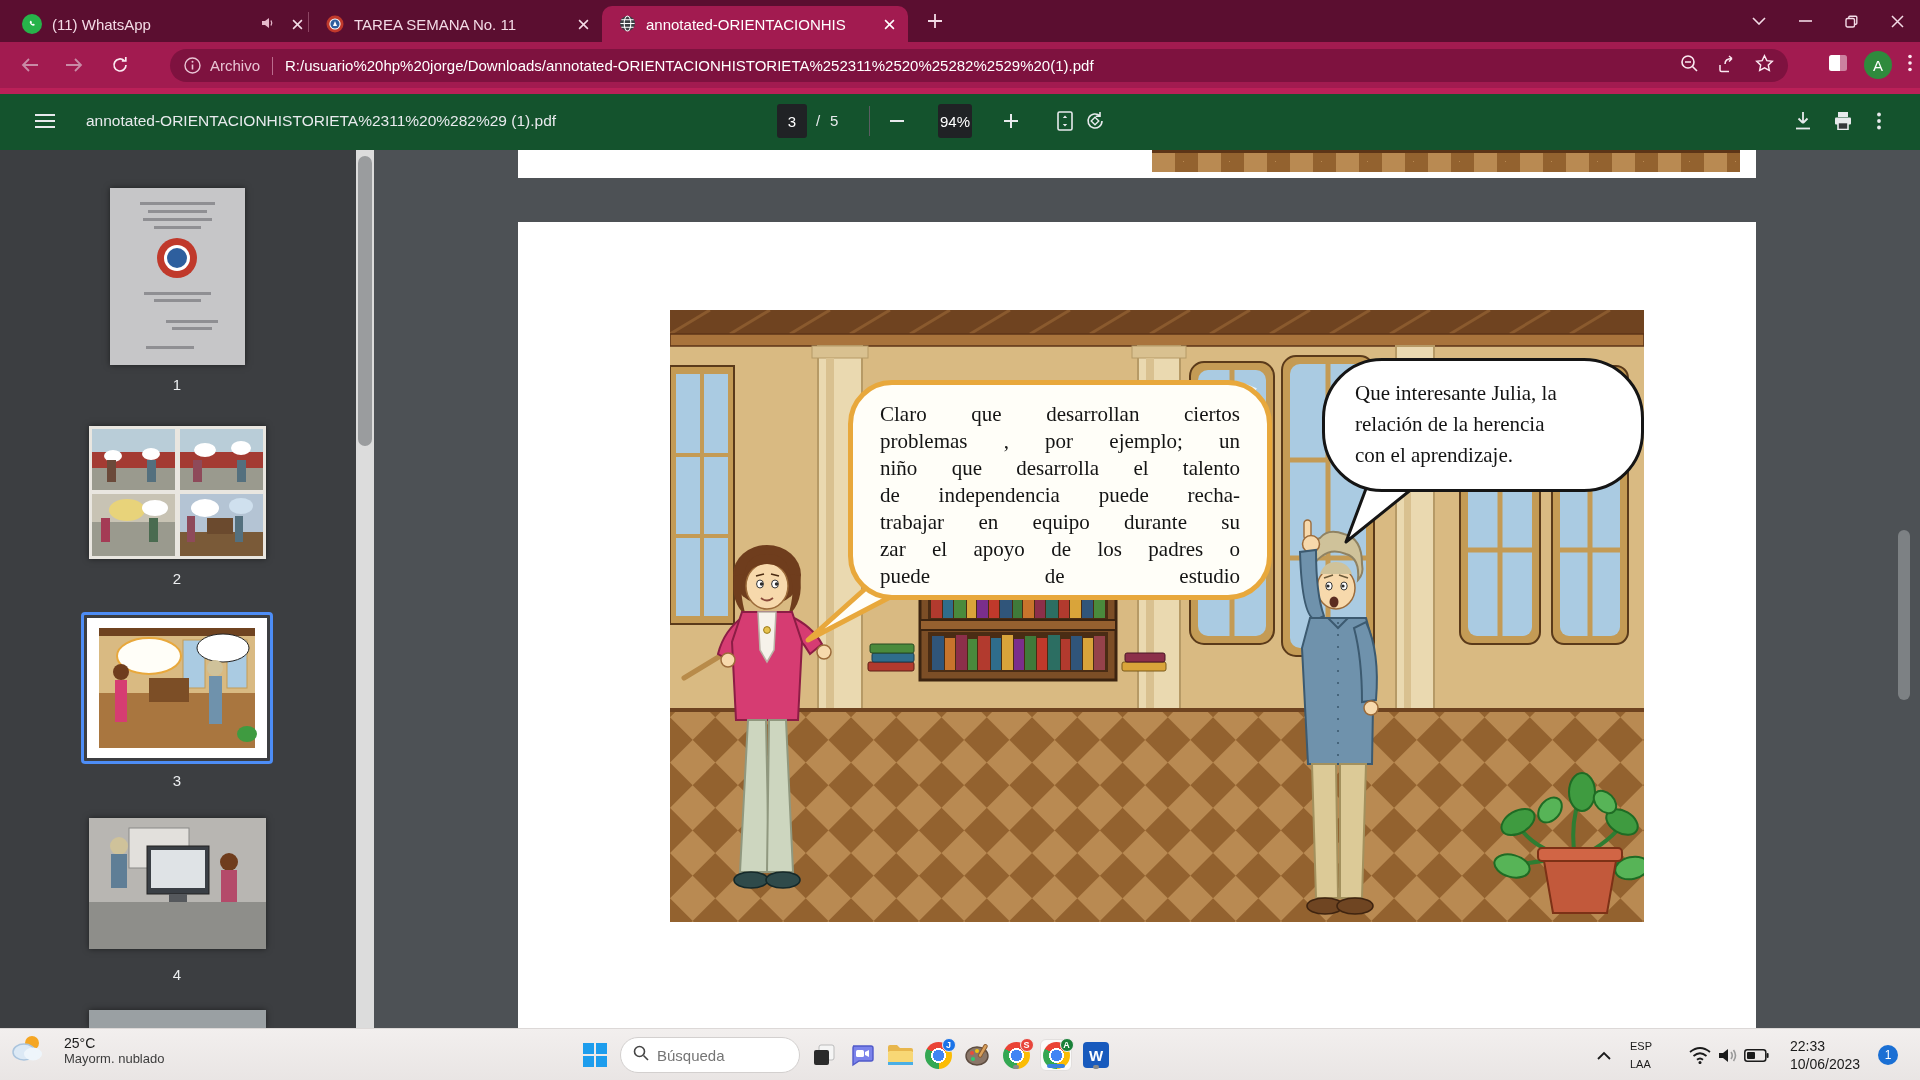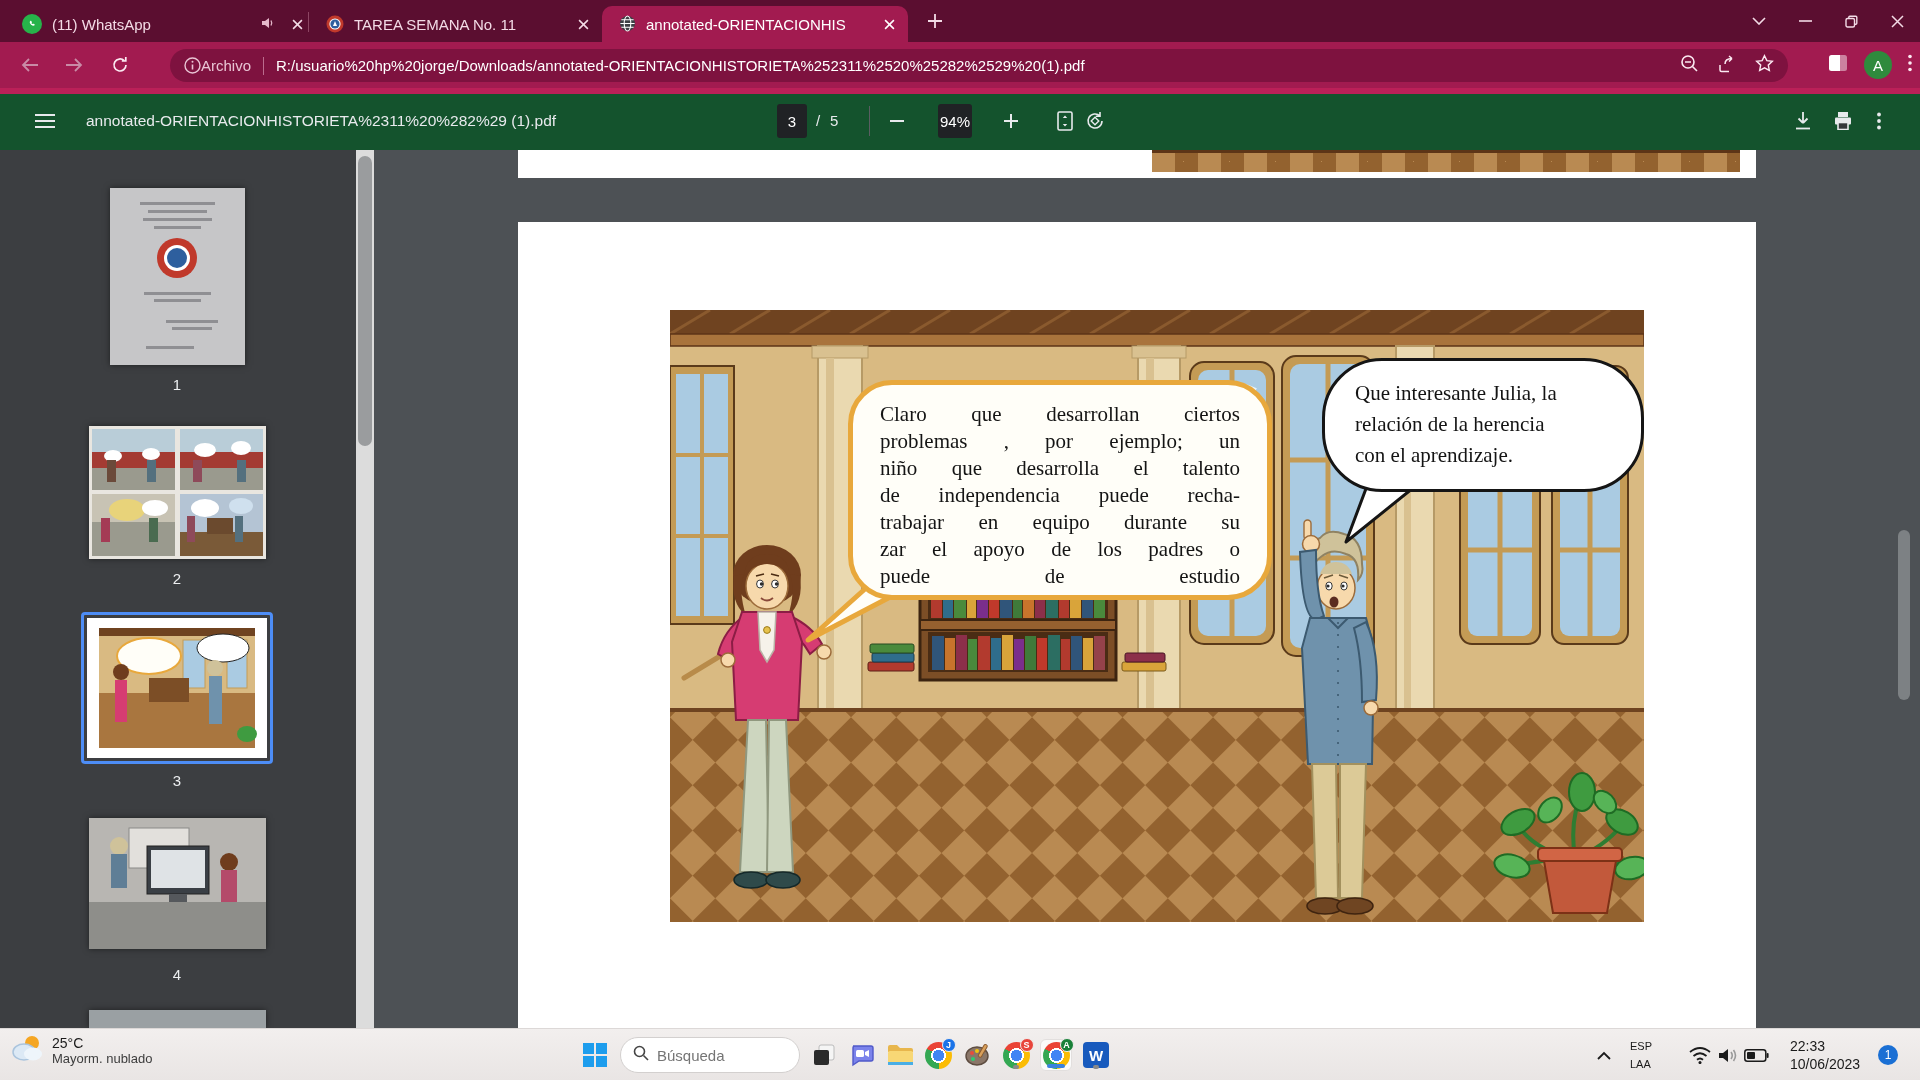--- a/index.html
+++ b/index.html
@@ -64,21 +64,21 @@
   .bubble { position:absolute; background:#fffef8; color:#141414; font-family:"Liberation Serif", serif; z-index:3; }
   .bubble-left { left:178px; top:70px; width:424px; height:220px; border:5px solid #e8a83c; border-radius:44px; padding:16px 27px; font-size:21px; line-height:27px; }
   .bubble-right { left:652px; top:48px; width:322px; height:134px; border:3px solid #151515; border-radius:60px; padding:17px 30px; font-size:21px; line-height:31px; background:#fff; }
   .jline { text-align:justify; text-align-last:justify; }
   .jline-last { text-align:left; }
   .tails { position:absolute; left:0; top:0; z-index:2; }
 
   
   .taskbar { position:absolute; left:0; top:1028px; width:1920px; height:52px;
     background:linear-gradient(#f2efee,#e9e5e4); border-top:1px solid #dcd8d7; color:#1b1b1b; }
-  .weather { position:absolute; left:10px; top:4px; display:flex; align-items:center; gap:8px; }
+  .weather { position:absolute; left:10px; top:4px; display:flex; align-items:center; gap:20px; }
   .wtemp { font-size:14px; color:#1b1b1b; }
   .wdesc { font-size:13px; color:#3d3d3d; }
   .tb-ico { position:absolute; top:10px; width:32px; height:32px; display:flex; align-items:center; justify-content:center; }
   .searchbox { position:absolute; left:620px; top:8px; width:180px; height:36px; background:#fff; border:1px solid #d3d0cf; border-radius:18px; display:flex; align-items:center; padding:0 12px; gap:8px; }
   .searchbox input { border:none; outline:none; font-size:15px; color:#444; width:120px; background:transparent; font-family:"Liberation Sans",sans-serif; }
   .rundot { position:absolute; bottom:2px; left:50%; transform:translateX(-50%); width:6px; height:4px; border-radius:2px; background:#8a8a8a; }
   .activepill { position:absolute; bottom:2px; left:50%; transform:translateX(-50%); width:18px; height:4px; border-radius:2px; background:#3b82de; }
   .task-active { background:#fbfbfb; border:1px solid #e2dfde; border-radius:6px; }
   .badge { position:absolute; right:-4px; top:-4px; width:14px; height:14px; border-radius:50%; color:#fff; font-size:9px; font-weight:bold; display:flex; align-items:center; justify-content:center; border:1.5px solid #f0edec; }
   .langblk { position:absolute; left:1630px; top:8px; font-size:11px; line-height:18px; text-align:left; color:#1b1b1b; }
@@ -198,21 +198,21 @@
     </span>
 
     <div class="omnibox">
       <span style="margin-left:14px; display:flex;">
         <svg width="17" height="17" viewBox="0 0 17 17">
             <circle cx="8.5" cy="8.5" r="7.5" fill="none" stroke="#e9c4d4" stroke-width="1.4"></circle>
             <path d="M8.5 7.5v5" stroke="#e9c4d4" stroke-width="1.6"></path>
             <circle cx="8.5" cy="4.8" r="1" fill="#e9c4d4"></circle>
           </svg>
       </span>
-      <span style="color:#e9c4d4;">Archivo</span>
+      <span style="margin-left:9px; color:#e9c4d4;">Archivo</span>
       <span class="omni-sep"></span>
       <span class="omni-url">R:/usuario%20hp%20jorge/Downloads/annotated-ORIENTACIONHISTORIETA%252311%2520%25282%2529%20(1).pdf</span>
     </div>
 
     <div class="omni-right">
       <span><svg width="19" height="19" viewBox="0 0 19 19">
             <circle cx="8" cy="8" r="6" fill="none" stroke="#fceaf2" stroke-width="1.6"></circle>
             <path d="M5 8h6M12.5 12.5L17 17" stroke="#fceaf2" stroke-width="1.6"></path>
           </svg></span>
       <span><svg width="20" height="18" viewBox="0 0 20 18">

